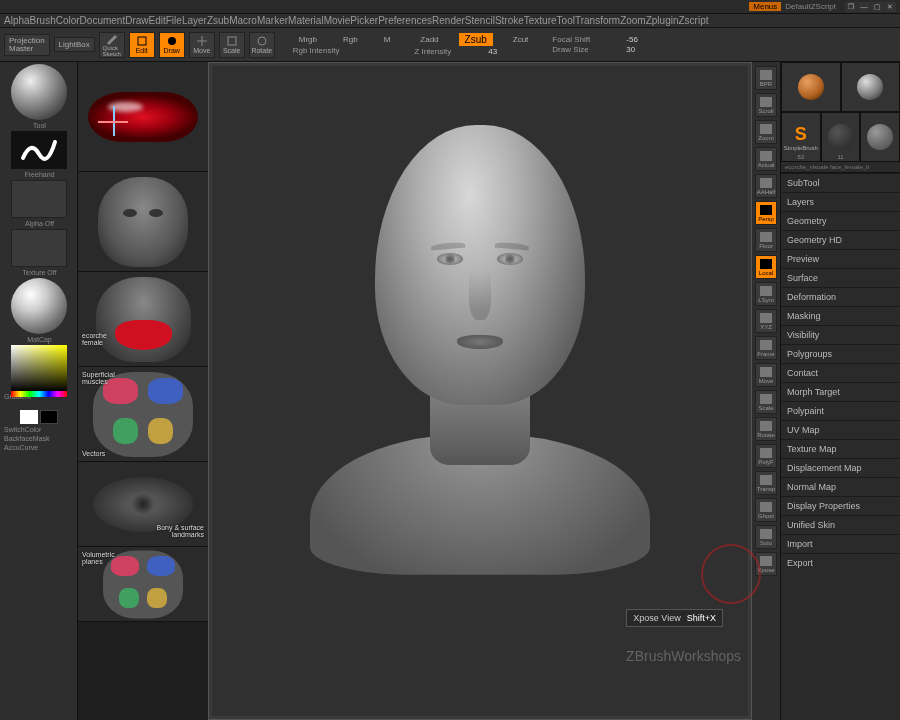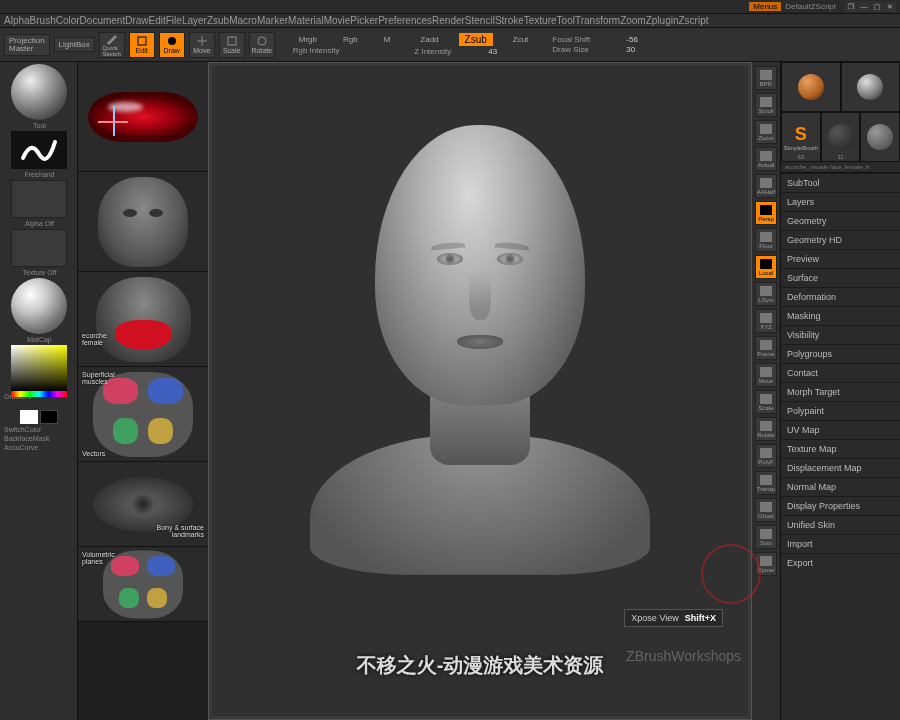--- a/index.html
+++ b/index.html
@@ -84,21 +84,21 @@
 .shoulders { position: absolute; top: 310px; left: 50%; transform: translateX(-50%); width: 340px; height: 140px; background: radial-gradient(ellipse at 50% 0%, #999 0%, #777 40%, #555 80%); border-radius: 45% 45% 30% 30% / 60% 60% 20% 20%; clip-path: polygon(0 25%, 20% 5%, 35% 0, 65% 0, 80% 5%, 100% 25%, 100% 100%, 0 100%); }
 .eye { position: absolute; width: 26px; height: 12px; background: radial-gradient(ellipse, #ccc 0%, #888 60%, #444 100%); border-radius: 50%; top: 128px; }
 .eye.l { left: 62px; } .eye.r { right: 62px; }
 .eye::after { content:""; position:absolute; top:1px; left:8px; width:10px; height:10px; background:radial-gradient(circle,#555 0%, #888 70%); border-radius:50%; }
 .nose { position: absolute; top: 145px; left: 50%; transform: translateX(-50%); width: 22px; height: 50px; background: linear-gradient(180deg, transparent 0%, rgba(0,0,0,0.15) 80%); border-radius: 0 0 40% 40%; }
 .mouth { position: absolute; top: 210px; left: 50%; transform: translateX(-50%); width: 46px; height: 14px; background: radial-gradient(ellipse, #777 0%, #555 80%); border-radius: 40% 40% 50% 50%; }
 .brow { position:absolute; width:34px; height:6px; background: rgba(0,0,0,0.18); border-radius: 50% 50% 0 0; top: 118px; }
 .brow.l{left:56px; transform:rotate(-5deg)} .brow.r{right:56px; transform:rotate(5deg)}
 
 .tooltip { position: absolute; right: 28px; bottom: 92px; background: rgba(40,40,40,0.95); border: 1px solid #555; padding: 3px 6px; font-size: 9px; color: #ccc; }
-.tooltip .key { color: #fff; font-weight: bold; margin-left: 6px; }
+.tooltip .key { color: #fff; font-weight: normal; margin-left: 6px; }
 
 .watermark { position: absolute; bottom: 40px; left: 50%; transform: translateX(-50%); text-align: center; font-size: 20px; color: rgba(255,255,255,0.85); font-weight: bold; text-shadow: 0 0 4px #000; }
 .watermark .sub { font-size: 16px; }
 .brand-mark { position: absolute; right: 10px; bottom: 55px; font-size: 14px; color: rgba(150,150,150,0.5); }
 .red-ring { position: absolute; right: -10px; bottom: 115px; width: 60px; height: 60px; border: 2px solid rgba(200,30,30,0.5); border-radius: 50%; }
 
 
 .right-rail { width: 28px; background: #2e2e2e; display: flex; flex-direction: column; align-items: center; padding: 4px 0; gap: 3px; }
 .rail-btn { width: 22px; height: 24px; background: #3a3a3a; border: 1px solid #222; display: flex; flex-direction: column; align-items: center; justify-content: center; font-size: 6px; color: #999; }
 .rail-btn.orange { background: #ff8800; color: #000; }
@@ -317,21 +317,20 @@
           <div class="eye r"></div>
         <div class="nose"></div>
         <div class="mouth"></div>
       </div>
     </div>
     <div class="red-ring"></div>
     <div class="tooltip">
       <span>Xpose View</span><span class="key">Shift+X</span>
     </div>
     <div class="watermark">
-      <div>不移之火-动漫游戏美术资源</div>
     </div>
     <div class="brand-mark">ZBrushWorkshops</div>
   </div>
 
   <div class="right-rail" id="right-rail">
       <div class="rail-btn">
         <div style="width: 12px; height: 10px; background: rgb(119, 119, 119); mask: none; margin-bottom: 1px;"></div>
         <span>BPR</span>
       </div>
       <div class="rail-btn">

